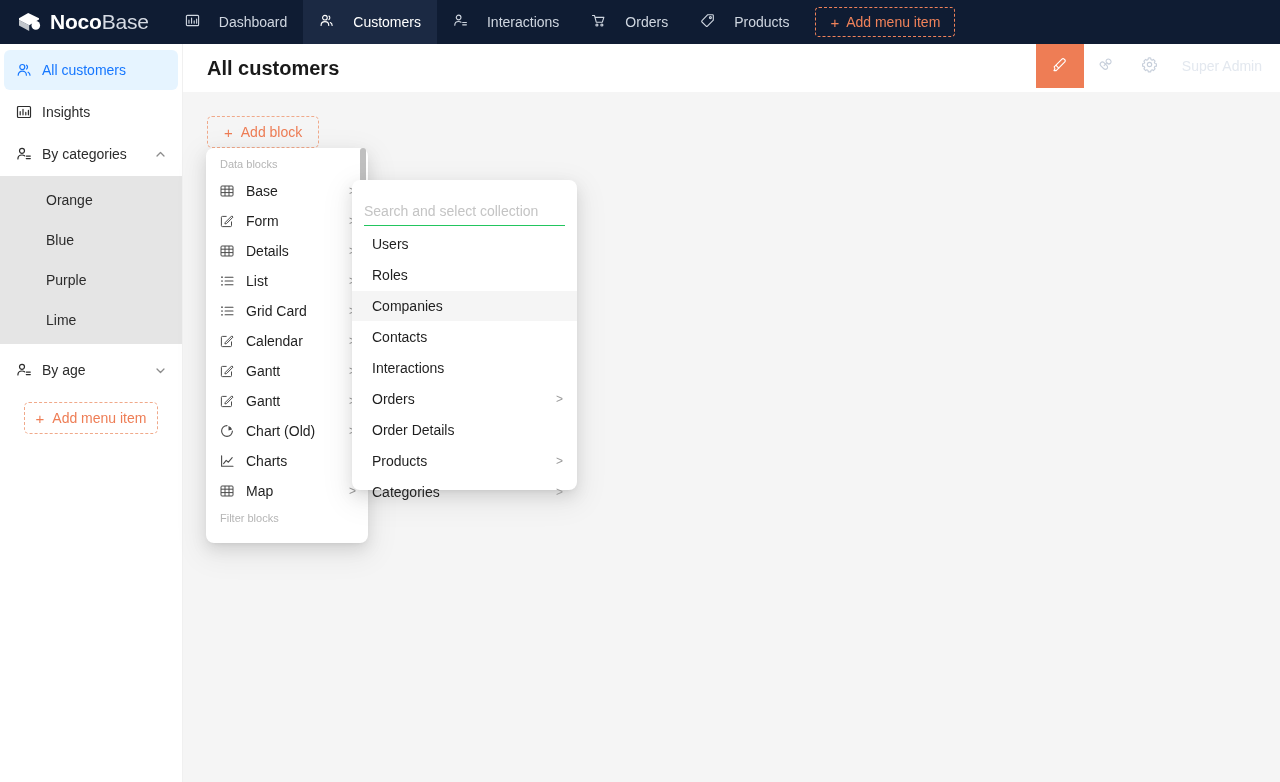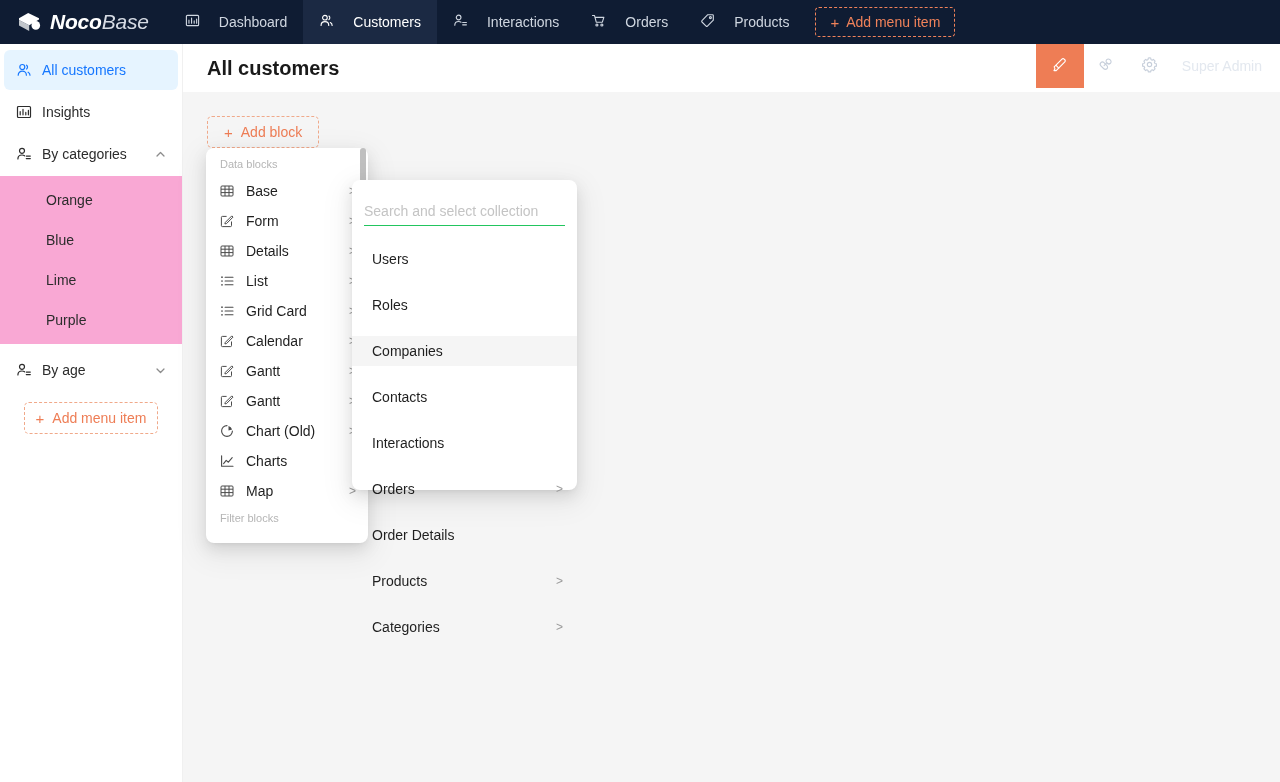--- a/index.html
+++ b/index.html
@@ -16,21 +16,20 @@
     width: 1280px; height: 44px;
     background: #0f1c33;
     display: flex; align-items: stretch;
     color: #ffffff;
     z-index: 50;
   }
   .brand {
     display: flex; align-items: center; gap: 8px;
     padding: 0 20px 0 16px;
     height: 44px;
-    font-style: italic;
   }
   .brand-logo { width: 26px; height: 26px; flex: 0 0 26px; }
   .brand-text { font-size: 21px; letter-spacing: -0.2px; white-space: nowrap; }
   .brand-text .b-noco { font-weight: 700; color: #fff; }
   .brand-text .b-base { font-weight: 400; color: #d6dbe4; }
 
   .navtabs { display: flex; align-items: stretch; }
   .navtab {
     display: flex; align-items: center; gap: 19px;
     padding: 0 16px; height: 44px;
@@ -83,21 +82,21 @@
   .side-item {
     display: flex; align-items: center; gap: 10px;
     height: 40px; margin: 2px 4px;
     padding: 0 12px; border-radius: 6px;
     font-size: 14px; color: #2c2c2c; cursor: pointer;
     white-space: nowrap;
   }
   .side-item.active { background: #e6f4ff; color: #1677ff; }
   .side-item .side-ic { display: flex; width: 16px; flex: 0 0 16px; color: inherit; }
   .side-item .side-chev { margin-left: auto; color: #8c8c8c; display: flex; }
-  .side-sub-wrap { background: #f9a8d4; padding: 4px 0; }
+  .side-sub-wrap { background: #e5e5e5; padding: 4px 0; }
   .side-subitem {
     display: flex; align-items: center;
     height: 40px; padding: 0 12px 0 46px;
     font-size: 14px; color: #2c2c2c; cursor: pointer;
     white-space: nowrap;
   }
   .add-menu-item-side {
     display: flex; align-items: center; justify-content: center; gap: 8px;
     height: 32px; margin: 12px 24px 0 24px;
     border: 1px dashed #f0a98a; border-radius: 5px;
@@ -176,21 +175,21 @@
     border: none; outline: none;
     border-bottom: 1px solid #22c55e;
     height: 30px; width: calc(100% - 24px);
     font-size: 14px; color: #262626;
     font-family: "Liberation Sans", sans-serif;
     background: transparent;
   }
   .coll-search::placeholder { color: #c4c4c4; }
   .coll-item {
     display: flex; align-items: center;
-    height: 30px; margin: 16px 0;
+    height: 30px; margin: 1px 0;
     padding: 0 14px 0 20px;
     font-size: 14px; color: #1f1f1f; cursor: pointer;
     white-space: nowrap;
   }
   .coll-item.selected { background: #f5f5f5; }
   .coll-item .ci-arrow { margin-left: auto; color: #9a9a9a; font-size: 12px; line-height: 1; }
 </style>
 </head>
 <body>
 
@@ -348,24 +347,24 @@
   </div>
 
   <div class="side-sub-wrap">
     <div class="side-subitem">
       <span>Orange</span>
     </div>
     <div class="side-subitem">
       <span>Blue</span>
     </div>
     <div class="side-subitem">
+      <span>Purple</span>
+    </div>
+    <div class="side-subitem">
       <span>Lime</span>
-    </div>
-    <div class="side-subitem">
-      <span>Purple</span>
     </div>
   </div>
 
   <div class="side-item" style="margin-top:6px;">
     <span class="side-ic">
       <svg width="16" height="16" viewBox="0 0 16 16" fill="none" stroke="#2c2c2c" stroke-width="1.2">
         <circle cx="6" cy="4.8" r="2.5"></circle>
         <path d="M1.9 13 c0-2.4 1.8-4 4.1-4 1 0 1.9 .3 2.6 .8" stroke-linecap="round"></path>
         <path d="M10.3 10.1 h4 M10.3 12.6 h4" stroke-linecap="round"></path>
       </svg>

